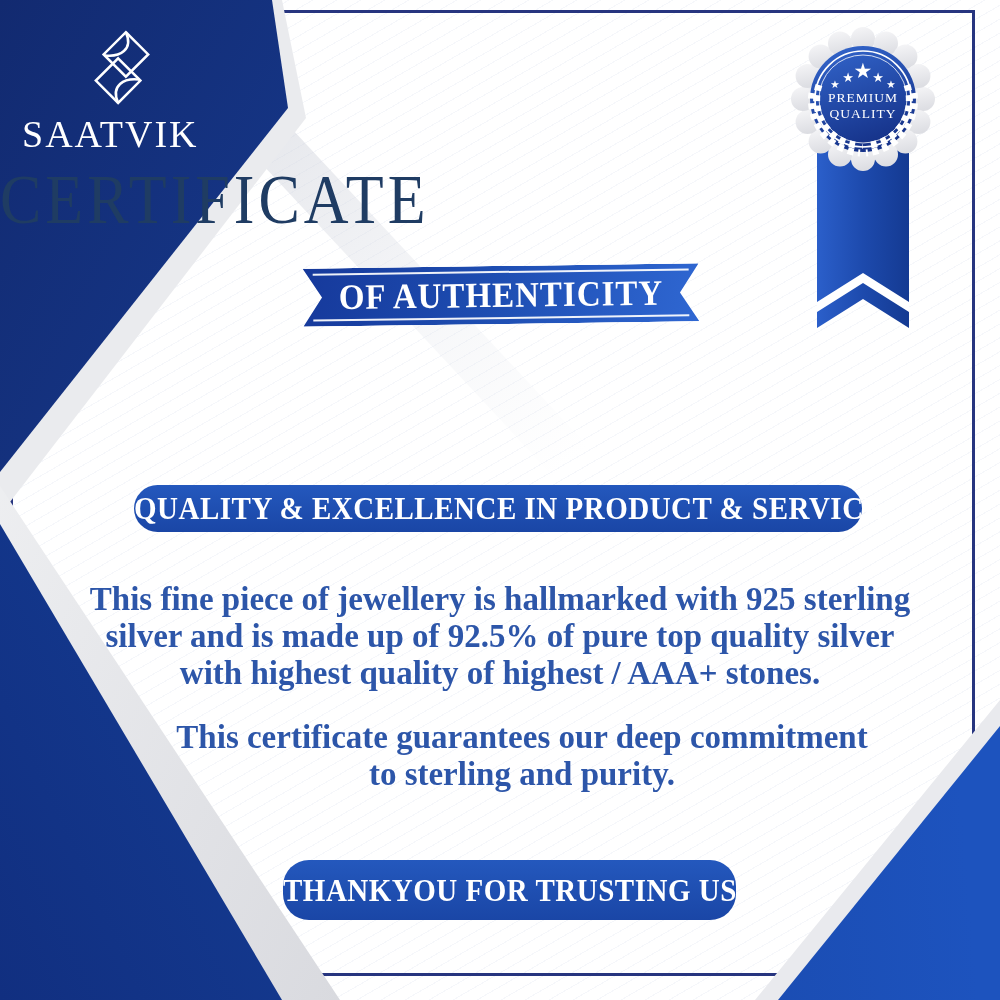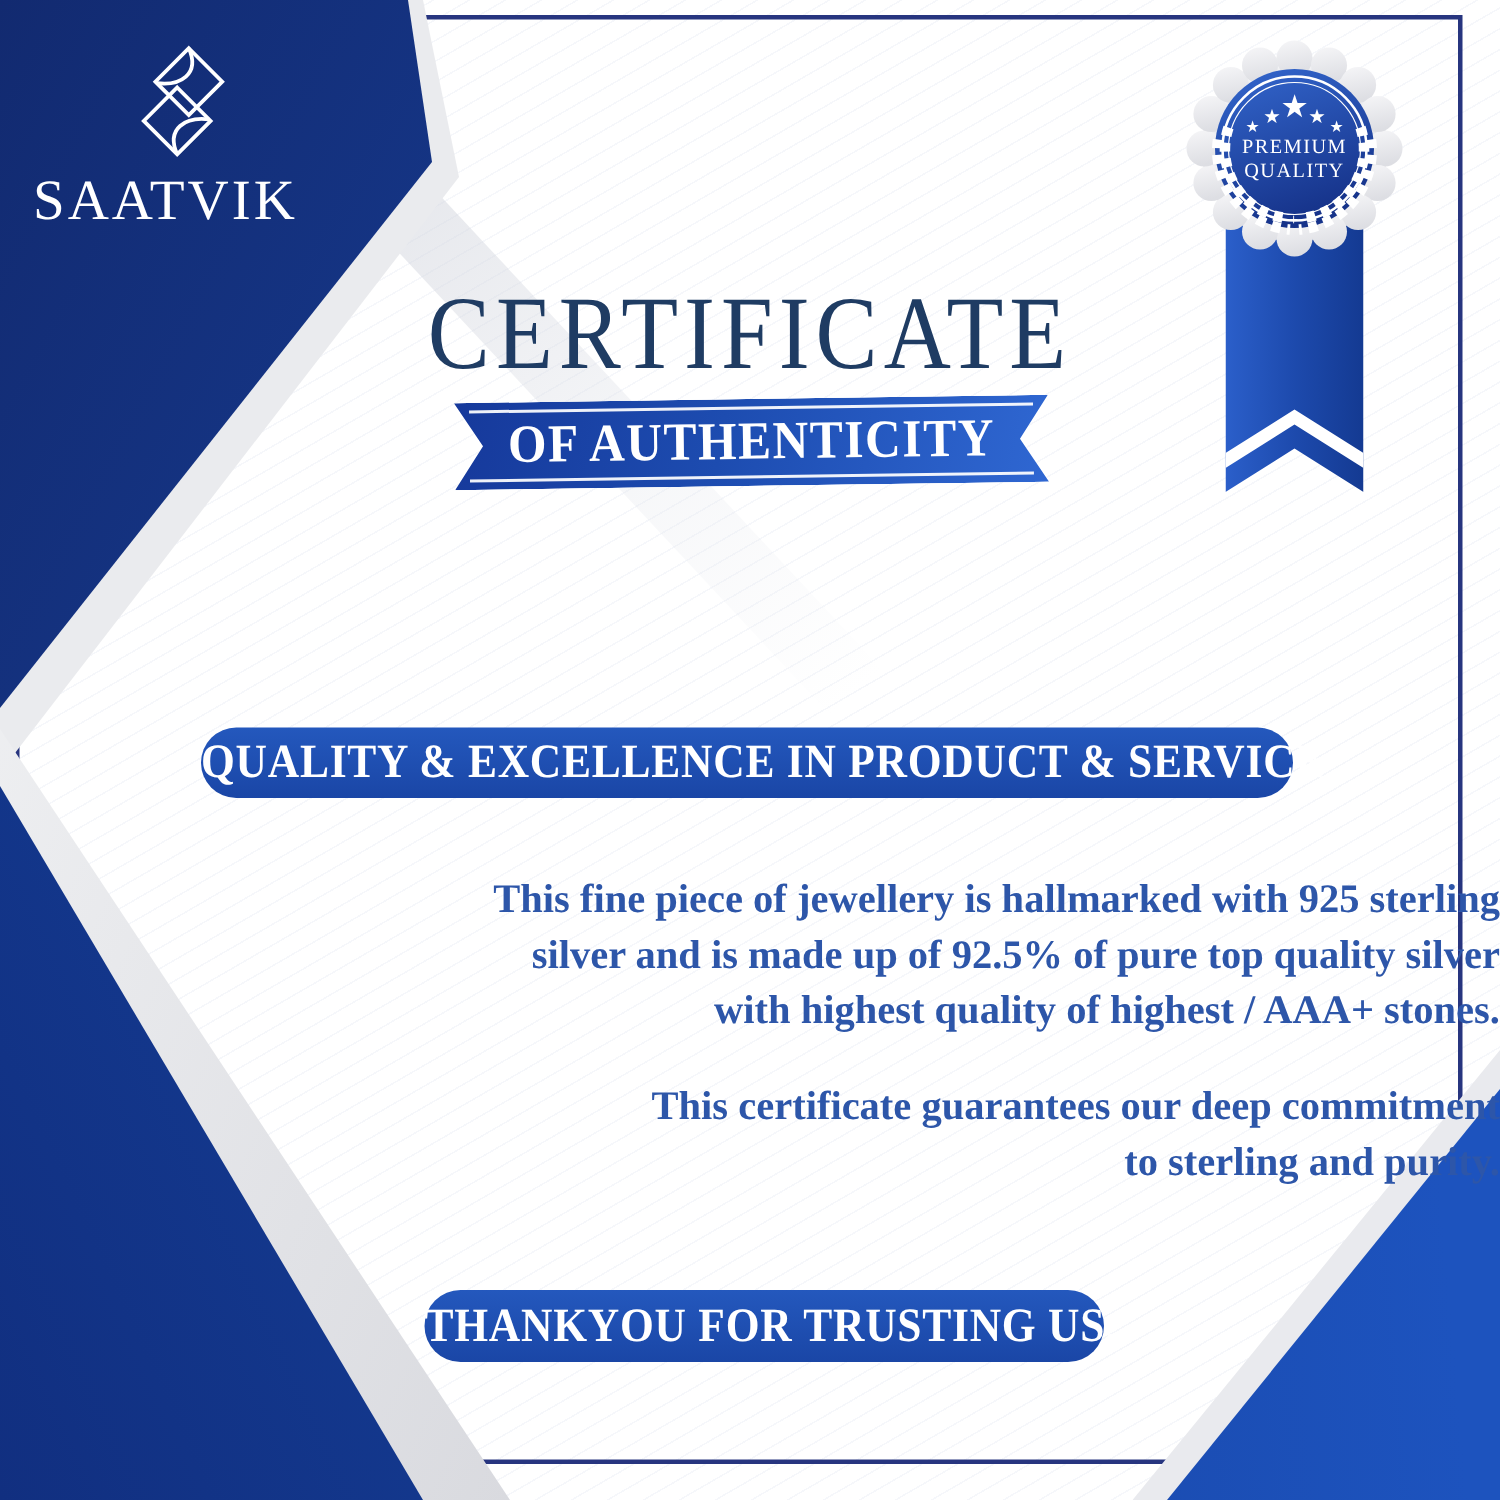--- a/index.html
+++ b/index.html
@@ -22,21 +22,21 @@
   .bl-blue{z-index:5;clip-path:polygon(0 52.4%, 28.2% 100%, 0 100%);
            background:linear-gradient(245deg,#1e56c1 5%,#16429c 55%,#112f80 100%);}
   .br-gray{z-index:4;clip-path:polygon(100% 70%, 75.5% 100%, 100% 100%);background:#e9eaee;}
   .br-blue{z-index:5;clip-path:polygon(100% 72.6%, 77.8% 100%, 100% 100%);
            background:linear-gradient(265deg,#1d53be 10%,#143a91 88%);}
 
   .brand{position:absolute;left:22px;top:30px;width:200px;z-index:6;text-align:left;color:#fff;}
   .brand svg{display:block;margin:0 auto;}
   .brand-name{margin-top:6px;font-size:38px;letter-spacing:2px;color:#fff;}
 
-  .title{position:absolute;left:0;right:0;top:188px;z-index:6;text-align:center;}
+  .title{position:absolute;left:0;right:0;top:165px;z-index:6;}
   .title span{display:inline-block;transform:scaleY(1.12);font-size:62px;letter-spacing:4px;
               color:#1f3c63;font-weight:400;}
 
   .ribbon{position:absolute;left:303px;top:266px;width:396px;height:58px;z-index:6;
           transform:rotate(-0.8deg);
           clip-path:polygon(0 0, 100% 0, calc(100% - 19px) 50%, 100% 100%, 0 100%, 19px 50%);
           background:linear-gradient(100deg,#16399b 0%,#1d4cb0 45%,#2f67d2 100%);
           display:flex;align-items:center;justify-content:center;}
   .rline{position:absolute;left:10px;right:10px;height:2px;background:rgba(255,255,255,0.93);}
   .rline.t{top:5px;} .rline.b{bottom:5px;}
@@ -44,24 +44,24 @@
 
   .badge{position:absolute;left:788px;top:24px;width:150px;height:310px;z-index:7;}
   .badge .tail{position:absolute;left:29px;top:118px;}
   .badge .rosette{position:absolute;left:0;top:0;}
 
   .pill{position:absolute;z-index:6;border-radius:26px;
         background:linear-gradient(180deg,#2458bd,#1a46a6);
         display:flex;align-items:center;justify-content:flex-start;}
   .pill span{color:#ffffff;font-weight:700;font-size:29px;letter-spacing:0.5px;transform:scaleY(1.1);white-space:nowrap;}
   .pill1{left:134px;top:485px;width:728px;height:47px;}
-  .pill2{left:283px;top:860px;width:453px;height:48px;}
+  .pill2{left:283px;top:860px;width:453px;height:60px;}
 
-  .para{position:absolute;left:0;right:0;z-index:6;text-align:right;
-        color:#2d56a9;font-weight:700;font-size:27px;line-height:37px;}
+  .para{position:absolute;left:0;right:0;z-index:6;text-align:center;
+        color:#2d56a9;font-weight:700;font-size:33px;line-height:37px;}
   .para1{top:581px;} .para2{top:719px;margin-left:44px;}
 </style>
 </head>
 <body>
 
 <div class="canvas">
   <div class="hatch"></div>
   <div class="frame"></div>
   <div class="streak"></div>
 

